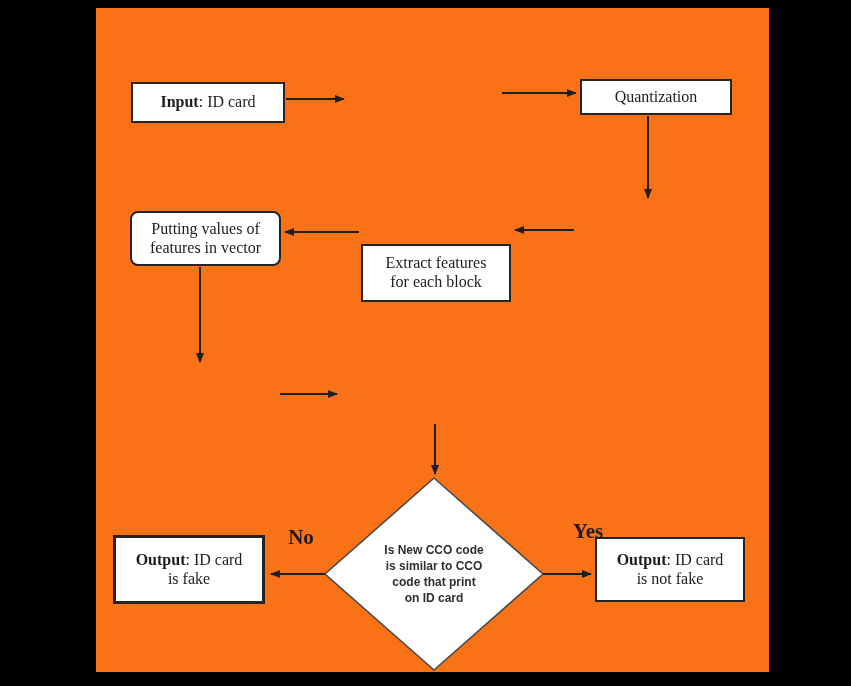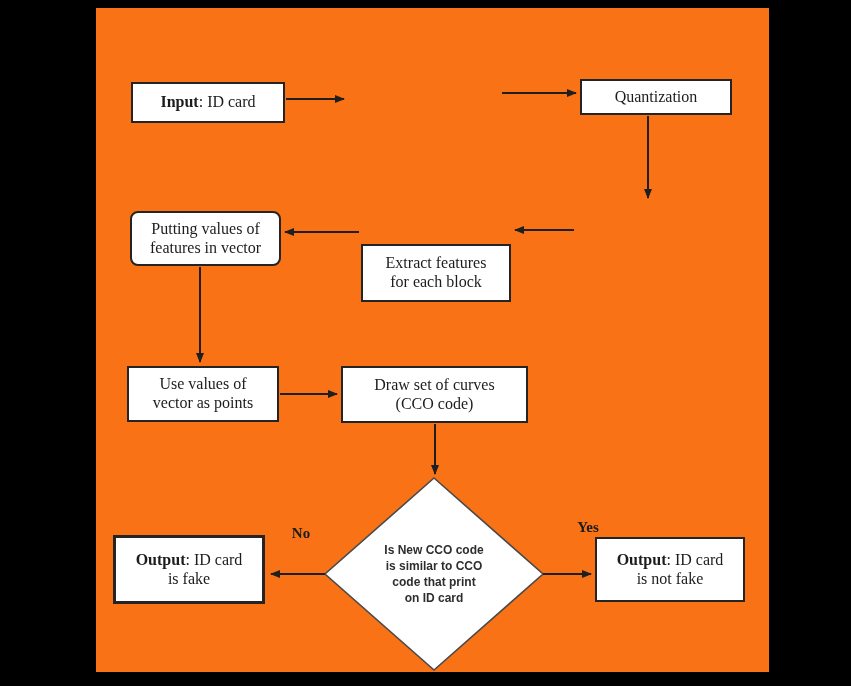--- a/index.html
+++ b/index.html
@@ -29,21 +29,21 @@
   .n-draw           {left:245px; top:358px; width:187px; height:57px;}
   .n-outfake        {left:17px;  top:527px; width:152px; height:69px;border-width:3px;}
   .n-outnotfake     {left:499px; top:529px; width:150px; height:65px;}
   .decision-label{
     position:absolute;left:263px;top:534px;width:150px;
     font-family:"Liberation Sans", sans-serif;font-weight:bold;
     font-size:12px;line-height:16px;color:#2e2e2e;text-align:center;
     white-space:pre-line;
   }
   .edge-label{
-    position:absolute;font-weight:bold;font-size:15px;color:#1c1c1c;
+    position:absolute;font-weight:bold;font-size:21px;color:#1c1c1c;
     width:40px;text-align:center;
   }
   .lbl-no {left:185px;top:517px;}
   .lbl-yes{left:445px;top:511px;margin-left:27px;}
   svg line{stroke:#1f1f1f;stroke-width:2;}
   svg polygon.diamond{fill:#fff;stroke:#4a4a4a;stroke-width:1.6;}
 </style>
 </head>
 <body>
 
@@ -84,29 +84,21 @@
     <div class="node n-extract">
       <span class="txt">Extract features
 for each block</span>
     </div>
 
     <div class="node n-putting">
       <span class="txt">Putting values of
 features in vector</span>
     </div>
 
-    <div class="node n-use">
-      <span class="txt">Use values of
-vector as points</span>
-    </div>
 
-    <div class="node n-draw">
-      <span class="txt">Draw set of curves
-(CCO code)</span>
-    </div>
 
     <div class="node n-outfake">
       <span class="txt"><span class="b">Output</span><span>: ID card
 is fake</span></span>
     </div>
 
     <div class="node n-outnotfake">
       <span class="txt"><span class="b">Output</span><span>: ID card
 is not fake</span></span>
     </div>

